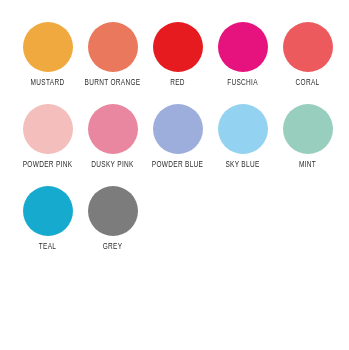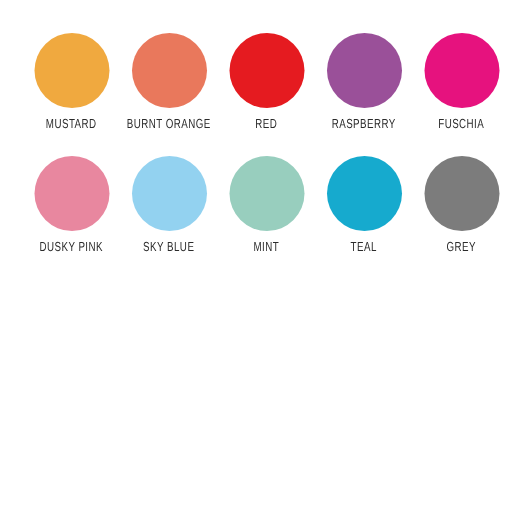--- a/index.html
+++ b/index.html
@@ -80,30 +80,38 @@
       </div>
       <div class="swatch-cell">
         <div class="swatch-disc" style="background-color: rgb(233, 120, 92);"></div>
         <div class="swatch-label">BURNT ORANGE</div>
       </div>
       <div class="swatch-cell">
         <div class="swatch-disc" style="background-color: rgb(229, 27, 32);"></div>
         <div class="swatch-label">RED</div>
       </div>
       <div class="swatch-cell">
-        <div class="swatch-disc" style="background-color: rgb(154, 80, 153);"></div>
-        <div class="swatch-label">RASPBERRY</div>
-      </div>
-      <div class="swatch-cell">
         <div class="swatch-disc" style="background-color: rgb(230, 18, 126);"></div>
         <div class="swatch-label">FUSCHIA</div>
       </div>
       <div class="swatch-cell">
+        <div class="swatch-disc" style="background-color: rgb(236, 90, 94);"></div>
+        <div class="swatch-label">CORAL</div>
+      </div>
+      <div class="swatch-cell">
+        <div class="swatch-disc" style="background-color: rgb(243, 190, 187);"></div>
+        <div class="swatch-label">POWDER PINK</div>
+      </div>
+      <div class="swatch-cell">
         <div class="swatch-disc" style="background-color: rgb(232, 135, 159);"></div>
         <div class="swatch-label">DUSKY PINK</div>
+      </div>
+      <div class="swatch-cell">
+        <div class="swatch-disc" style="background-color: rgb(157, 174, 220);"></div>
+        <div class="swatch-label">POWDER BLUE</div>
       </div>
       <div class="swatch-cell">
         <div class="swatch-disc" style="background-color: rgb(147, 210, 240);"></div>
         <div class="swatch-label">SKY BLUE</div>
       </div>
       <div class="swatch-cell">
         <div class="swatch-disc" style="background-color: rgb(152, 206, 190);"></div>
         <div class="swatch-label">MINT</div>
       </div>
       <div class="swatch-cell">

